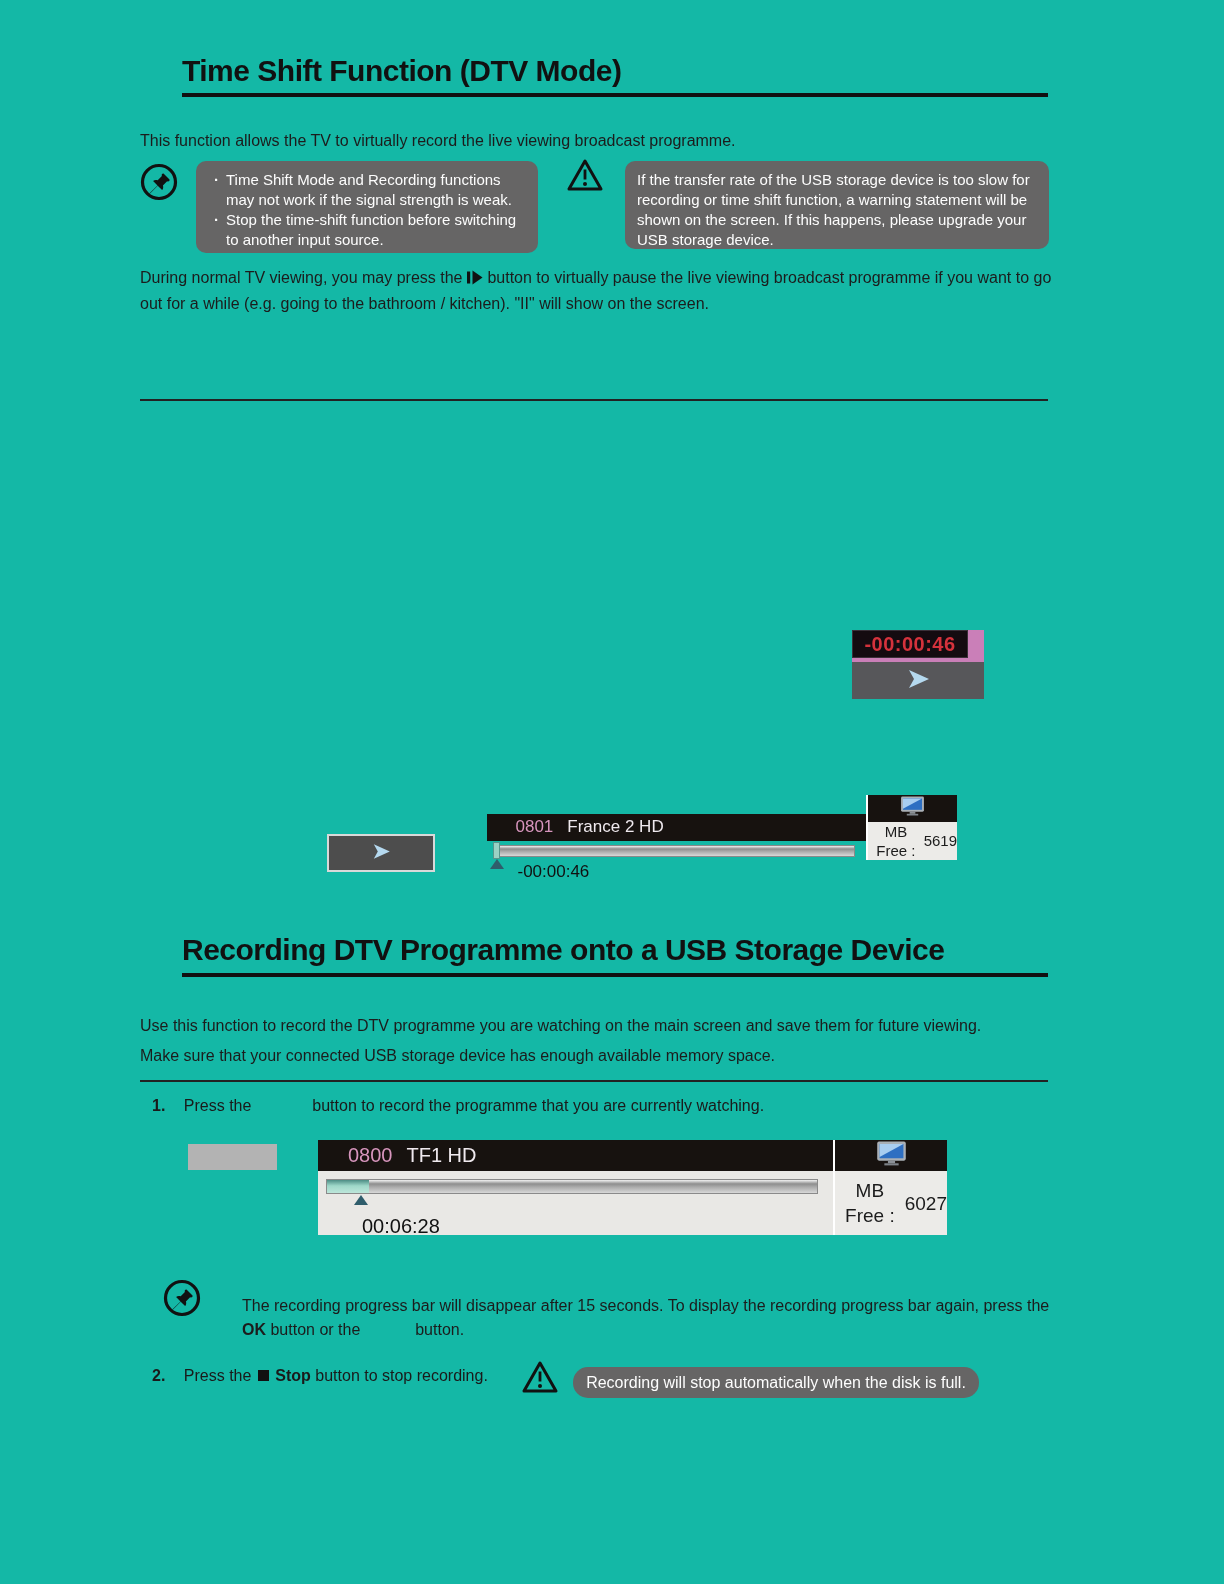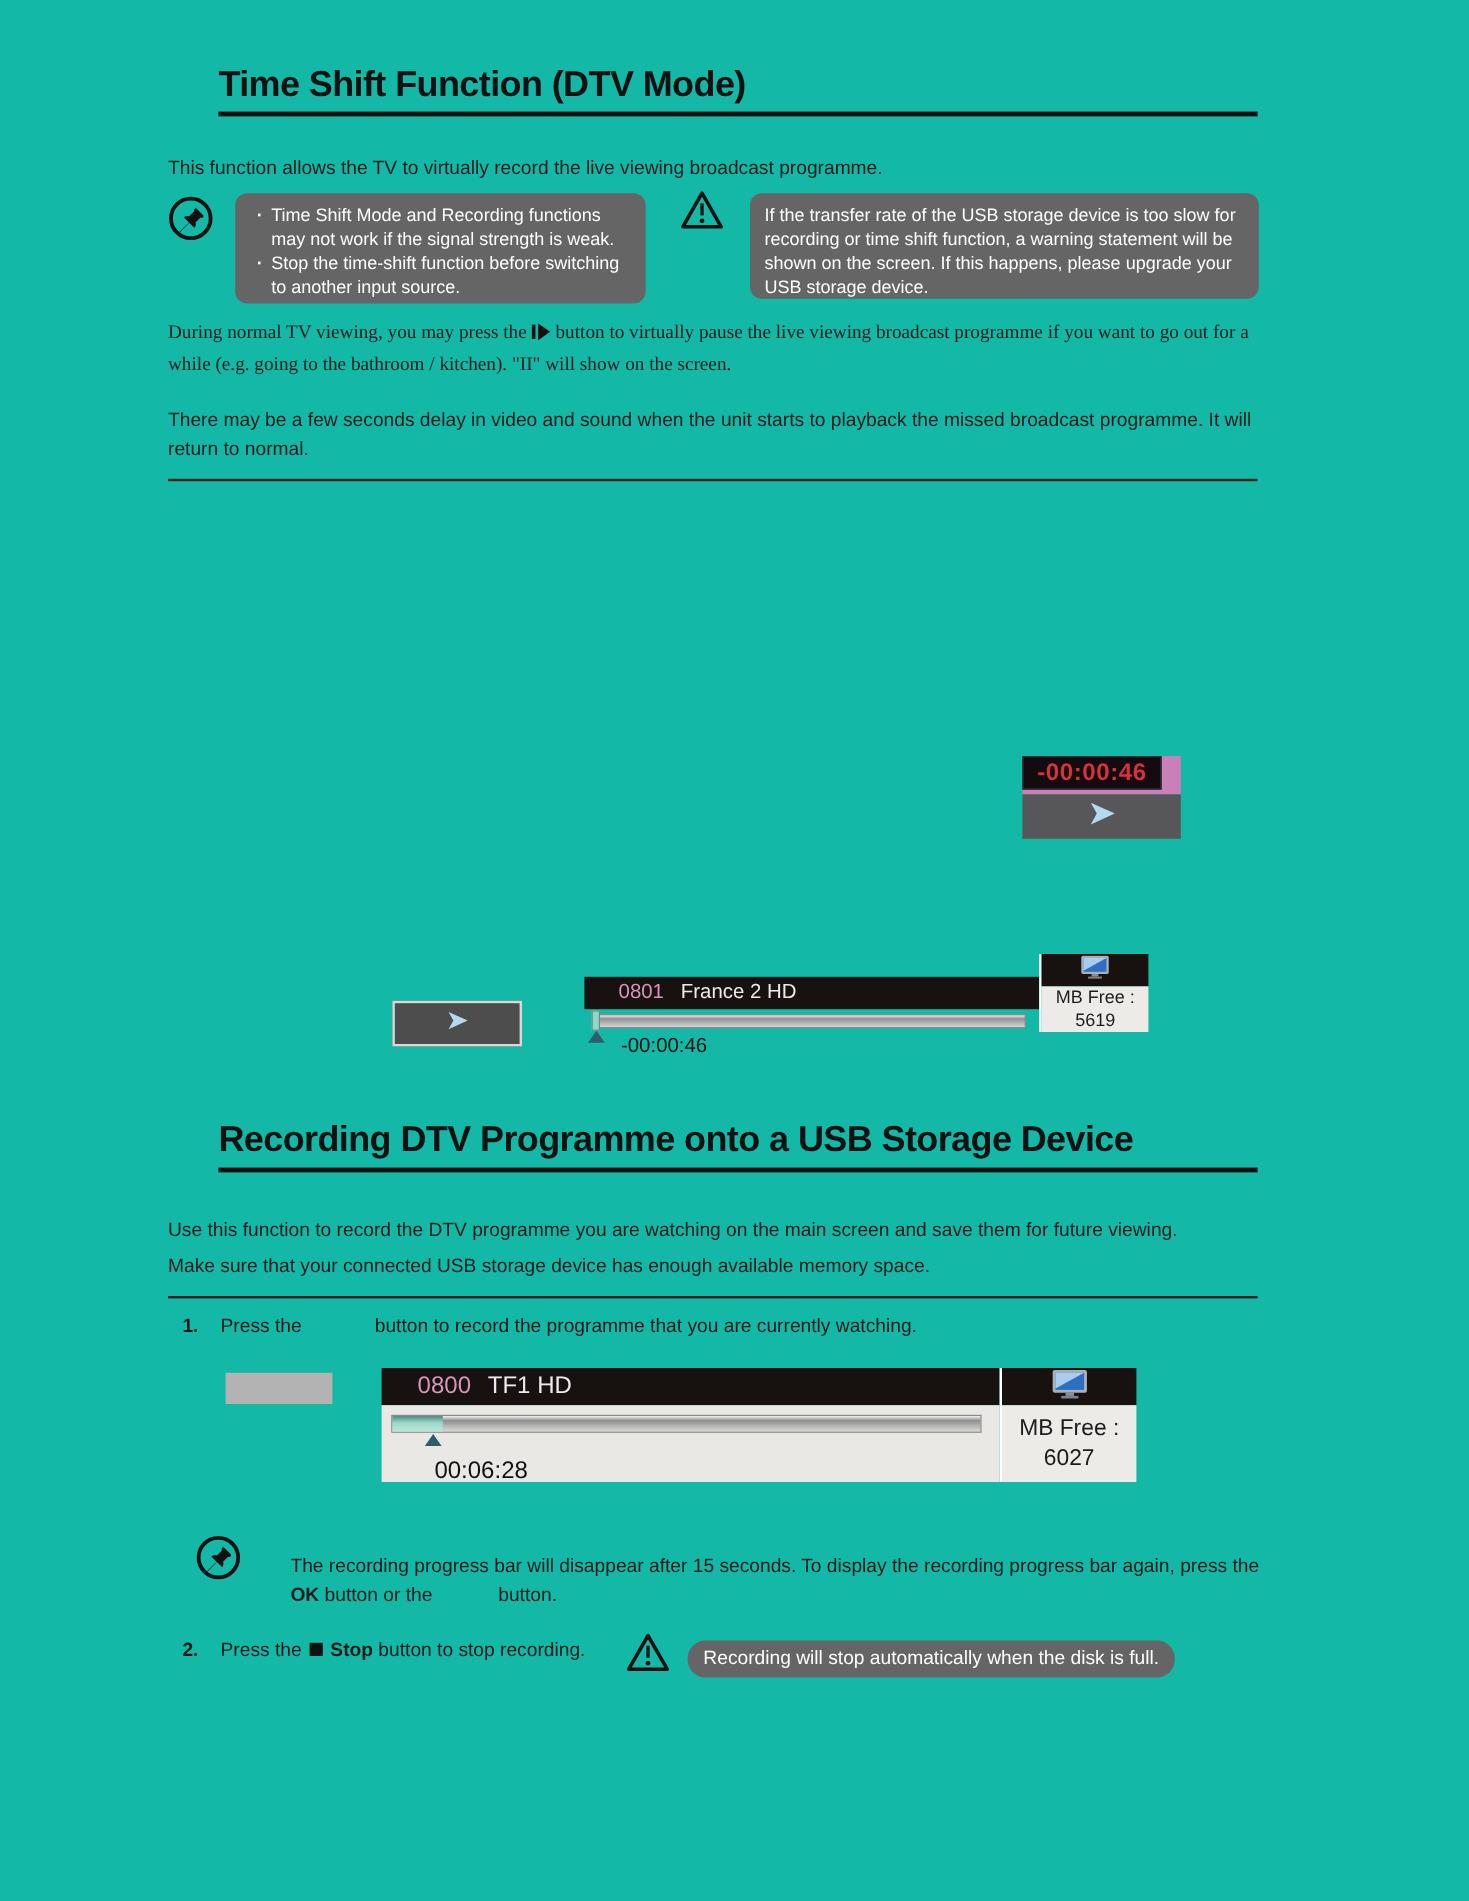--- a/index.html
+++ b/index.html
@@ -34,21 +34,21 @@
                 border:2px solid #d9d9d9;display:flex;align-items:center;justify-content:center;}
   .osd-main{display:flex;flex-direction:column;}
   .osd-head{background:#17120f;display:flex;align-items:center;}
   .osd-body{background:#e9e8e5;position:relative;flex:1;}
   .osd1-main{width:380px;}
   .osd1-main .osd-head{height:27px;font-size:17px;padding-left:28px;}
   .osd1-right{width:89px;border-left:2px solid #fff;}
   .osd1-right .osd-head{height:27px;justify-content:center;}
   .chan-num{color:#d795bd;margin-right:14px;}
   .chan-name{color:#efe9ee;}
-  .mbfree{background:#ecebe8;flex:1;display:flex;flex-direction:column;align-items:center;justify-content:center;
+  .mbfree{background:#ecebe8;flex:1;display:flex;flex-direction:row;align-items:center;justify-content:center;
           color:#1c1c1c;text-align:center;}
   .osd1-right .mbfree{font-size:15px;line-height:19px;}
   .pbar{position:absolute;border:1px solid #8a8a8a;
         background:linear-gradient(to bottom,#f2f2f2 0%,#8e8e8e 30%,#ababab 55%,#d8d8d8 100%);}
   .osd1 .pbar{left:8px;top:4px;width:358px;height:10px;}
   .pos-tick{position:absolute;left:6px;top:1px;width:5px;height:15px;background:#9ad2c4;border:1px solid #57958b;}
   .pos-tri{position:absolute;width:0;height:0;border-left:7px solid transparent;border-right:7px solid transparent;
            border-bottom:10px solid #2f5d6b;}
   .osd1 .pos-tri{left:3px;top:18px;}
   .osd-time{position:absolute;color:#111;}
@@ -99,32 +99,31 @@
 
   <span class="iconwrap" style="left:566px;top:158px;">
     <svg width="38" height="36" viewBox="0 0 38 36">
       <path d="M19 3 L35 31 H3 Z" fill="none" stroke="#111" stroke-width="3" stroke-linejoin="round"></path>
       <rect x="17.6" y="11.5" width="2.8" height="10" fill="#111"></rect>
       <circle cx="19" cy="26" r="2" fill="#111"></circle>
     </svg>
   </span>
   <div class="graybox" style="left:625px;top:161px;width:400px;height:70px;padding:9px 12px;">If the transfer rate of the USB storage device is too slow for recording or time shift function, a warning statement will be shown on the screen. If this happens, please upgrade your USB storage device.</div>
 
-  <p class="para" style="top:266px;margin:0;font-family:Liberation Serif, serif;">
+  <p class="para" style="top:266px;margin:0;">
     <span>During normal TV viewing, you may press the</span>
     <span class="icon-inline">
       <svg width="16" height="15" viewBox="0 0 16 15">
         <rect x="0" y="1.5" width="3.2" height="12" fill="#111"></rect>
         <polygon points="5.5,0.5 15.5,7.5 5.5,14.5" fill="#111"></polygon>
       </svg>
     </span>
     <span>button to virtually pause the live viewing broadcast programme if you want to go out for a while (e.g. going to the bathroom / kitchen). "II" will show on the screen.</span>
   </p>
 
-  <div class="para" style="top:339px;">There may be a few seconds delay in video and sound when the unit starts to playback the missed broadcast programme. It will return to normal.</div>
 
   <div class="thin-rule" style="top:399px;"></div>
 
   <div class="ts-timer">
     <div class="ts-timer-row1">
       <div class="ts-timer-black">-00:00:46</div>
     </div>
     <div class="ts-timer-row2">
       <span>
         <svg width="30" height="20" viewBox="0 0 30 20">

